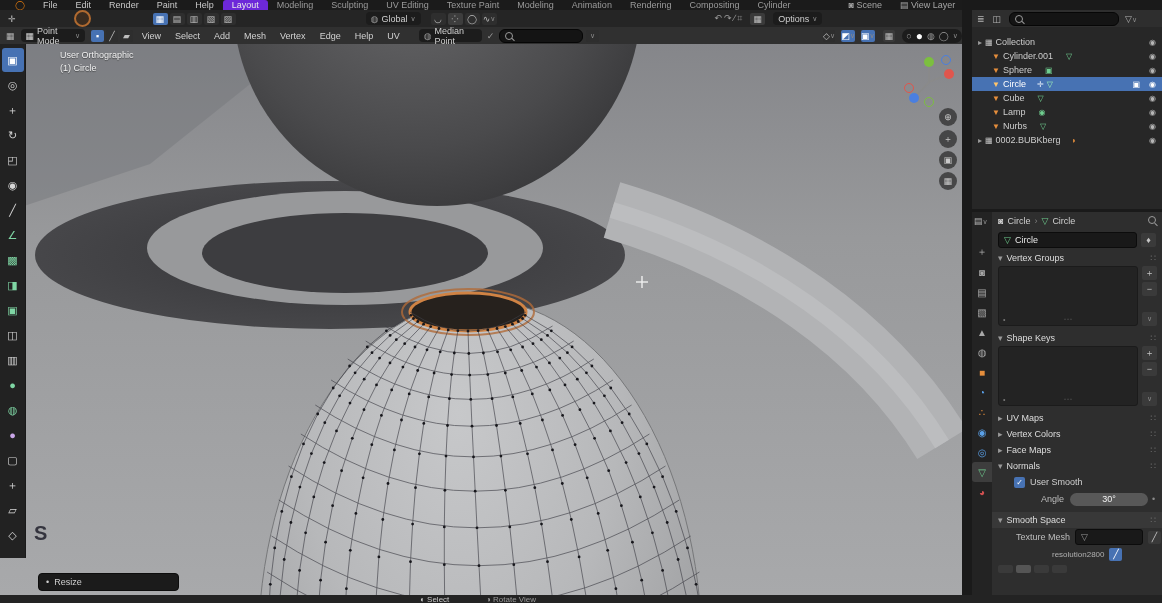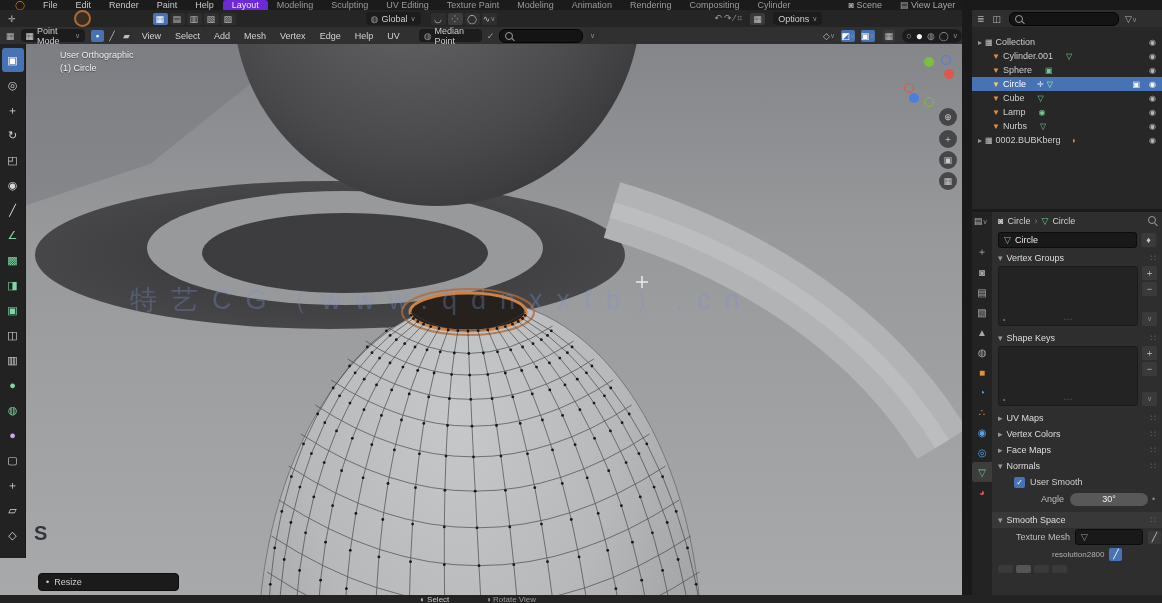--- a/index.html
+++ b/index.html
@@ -412,21 +412,20 @@
         <circle cx="696.1" cy="540.3" r="1.4"></circle>
       </g>
     <g stroke="#f0f0f0" stroke-width="1.4">
       <line x1="636" y1="238" x2="648" y2="238"></line>
         <line x1="642" y1="232" x2="642" y2="244"></line>
     </g>
   </svg>
 
   <div class="abs ovtext" style="left:60px;top:50px">User Orthographic</div>
   <div class="abs ovtext" style="left:60px;top:63px">(1) Circle</div>
-  <div class="abs" id="watermark">特艺CG（www.qdnxxfb）.cn</div>
   <div class="abs" style="left:34px;top:522px;font-size:20px;font-weight:bold;color:#34343e">S</div>
   <div class="abs" id="oppanel">
     <i>•</i>
     <span>Resize</span>
   </div>
 
   <svg class="abs" style="left:902px;top:52px" width="56" height="58">
     <g stroke="#8a8a8a" stroke-width="1.6">
       <line x1="27" y1="30" x2="27" y2="10"></line>
         <line x1="27" y1="30" x2="47" y2="22"></line>

